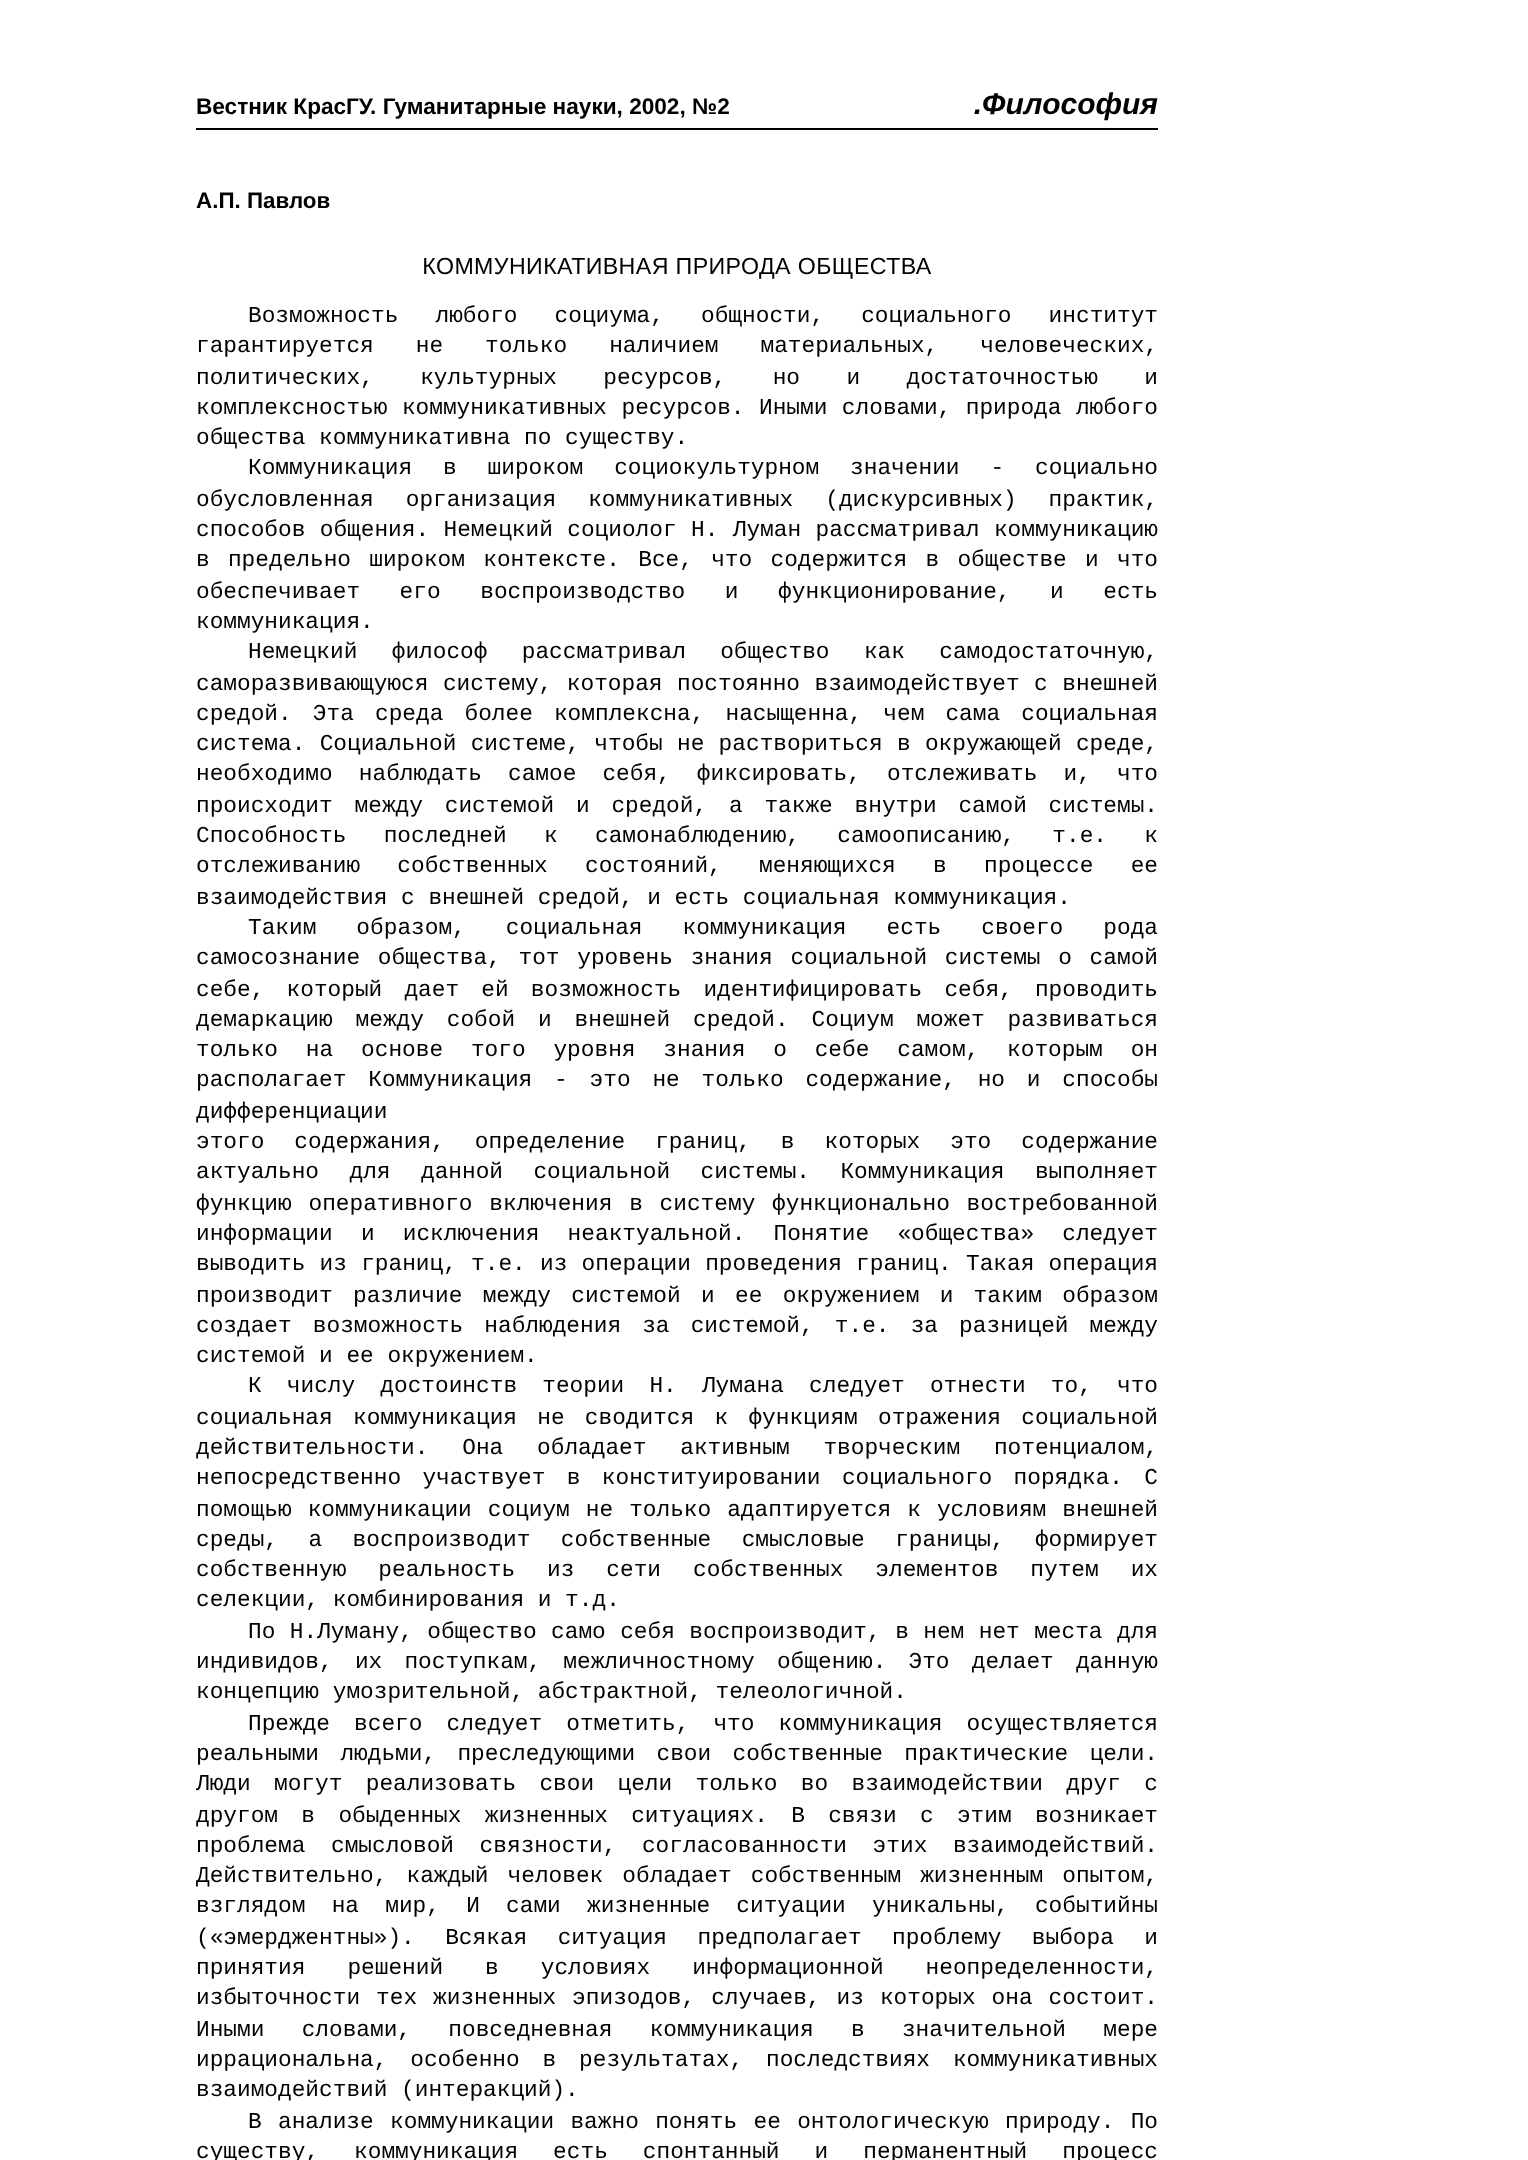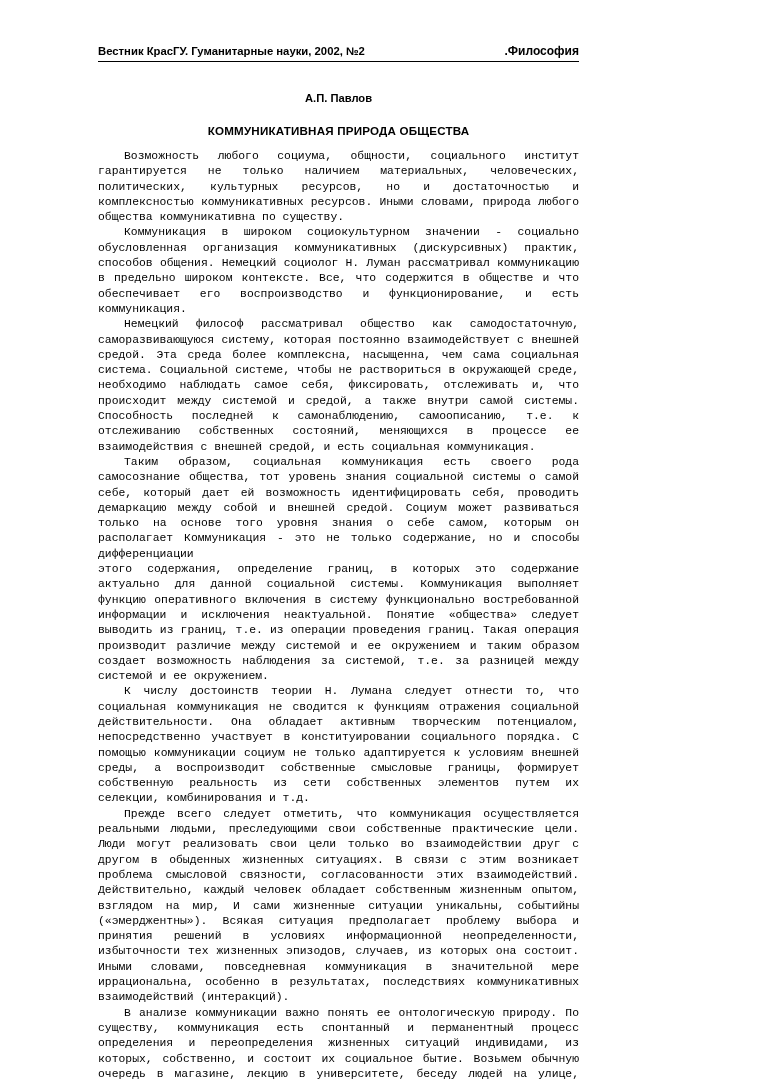--- a/index.html
+++ b/index.html
@@ -25,33 +25,34 @@
   .header {
     display: flex;
     align-items: baseline;
     justify-content: space-between;
     font-size: 11.3px;
     font-weight: bold;
     padding-bottom: 3px;
     border-bottom: 1.3px solid #000;
   }
   .header .right {
-    font-size: 12px;
+    font-size: 15px;
+    font-style: italic;
     font-weight: bold;
   }
   .author {
-    text-align: center;
+    text-align: left;
     font-size: 11.2px;
     font-weight: bold;
     margin-top: 30px;
   }
   .title {
     text-align: center;
     font-size: 11.6px;
-    font-weight: bold;
+    font-weight: normal;
     margin-top: 20px;
     margin-bottom: 12px;
     letter-spacing: 0.2px;
   }
   .body-text p {
     margin: 0;
     font-size: 11.4px;
     line-height: 15.3px;
     text-align: justify;
     text-indent: 26px;
@@ -75,18 +76,19 @@
 
   <div class="title">КОММУНИКАТИВНАЯ ПРИРОДА ОБЩЕСТВА</div>
 
   <div class="body-text">
     <p>Возможность любого социума, общности, социального институт гарантируется не только наличием материальных, человеческих, политических, культурных ресурсов, но и достаточностью и комплексностью коммуникативных ресурсов. Иными словами, природа любого общества коммуникативна по существу.</p>
     <p>Коммуникация в широком социокультурном значении - социально обусловленная организация коммуникативных (дискурсивных) практик, способов общения. Немецкий социолог Н. Луман рассматривал коммуникацию в предельно широком контексте. Все, что содержится в обществе и что обеспечивает его воспроизводство и функционирование, и есть коммуникация.</p>
     <p>Немецкий философ рассматривал общество как самодостаточную, саморазвивающуюся систему, которая постоянно взаимодействует с внешней средой. Эта среда более комплексна, насыщенна, чем сама социальная система. Социальной системе, чтобы не раствориться в окружающей среде, необходимо наблюдать самое себя, фиксировать, отслеживать и, что происходит между системой и средой, а также внутри самой системы. Способность последней к самонаблюдению, самоописанию, т.е. к отслеживанию собственных состояний, меняющихся в процессе ее взаимодействия с внешней средой, и есть социальная коммуникация.</p>
     <p>Таким образом, социальная коммуникация есть своего рода самосознание общества, тот уровень знания социальной системы о самой себе, который дает ей возможность идентифицировать себя, проводить демаркацию между собой и внешней средой. Социум может развиваться только на основе того уровня знания о себе самом, которым он располагает Коммуникация - это не только содержание, но и способы дифференциации</p>
     <p class="noindent">этого содержания, определение границ, в которых это содержание актуально для данной социальной системы. Коммуникация выполняет функцию оперативного включения в систему функционально востребованной информации и исключения неактуальной. Понятие «общества» следует выводить из границ, т.е. из операции проведения границ. Такая операция производит различие между системой и ее окружением и таким образом создает возможность наблюдения за системой, т.е. за разницей между системой и ее окружением.</p>
     <p>К числу достоинств теории Н. Лумана следует отнести то, что социальная коммуникация не сводится к функциям отражения социальной действительности. Она обладает активным творческим потенциалом, непосредственно участвует в конституировании социального порядка. С помощью коммуникации социум не только адаптируется к условиям внешней среды, а воспроизводит собственные смысловые границы, формирует собственную реальность из сети собственных элементов путем их селекции, комбинирования и т.д.</p>
+    <p>По Н.Луману, общество само себя воспроизводит, в нем нет места для индивидов, их поступкам, межличностному общению. Это делает данную концепцию умозрительной, абстрактной, телеологичной.</p>
     <p>Прежде всего следует отметить, что коммуникация осуществляется реальными людьми, преследующими свои собственные практические цели. Люди могут реализовать свои цели только во взаимодействии друг с другом в обыденных жизненных ситуациях. В связи с этим возникает проблема смысловой связности, согласованности этих взаимодействий. Действительно, каждый человек обладает собственным жизненным опытом, взглядом на мир, И сами жизненные ситуации уникальны, событийны («эмерджентны»). Всякая ситуация предполагает проблему выбора и принятия решений в условиях информационной неопределенности, избыточности тех жизненных эпизодов, случаев, из которых она состоит. Иными словами, повседневная коммуникация в значительной мере иррациональна, особенно в результатах, последствиях коммуникативных взаимодействий (интеракций).</p>
     <p>В анализе коммуникации важно понять ее онтологическую природу. По существу, коммуникация есть спонтанный и перманентный процесс определения и переопределения жизненных ситуаций индивидами, из которых, собственно, и состоит их социальное бытие. Возьмем обычную очередь в магазине, лекцию в университете, беседу людей на улице, поведение болельщиков на стадионе. Все это миры значений, императивов, запретов, предпочтений, а также среды, в которых каждый занимает свою нишу. В каждом таком микромире свои правила игры, свои формы коммуникации, своя лексика и т.д.</p>
     <p>Социодинамика раствориться в предельно общем смысле есть погружение индивидов в ситуацию, настройка на нее как на узнаваемую собственную среду.</p>
   </div>
 
 </div>
 
 </body></html>

